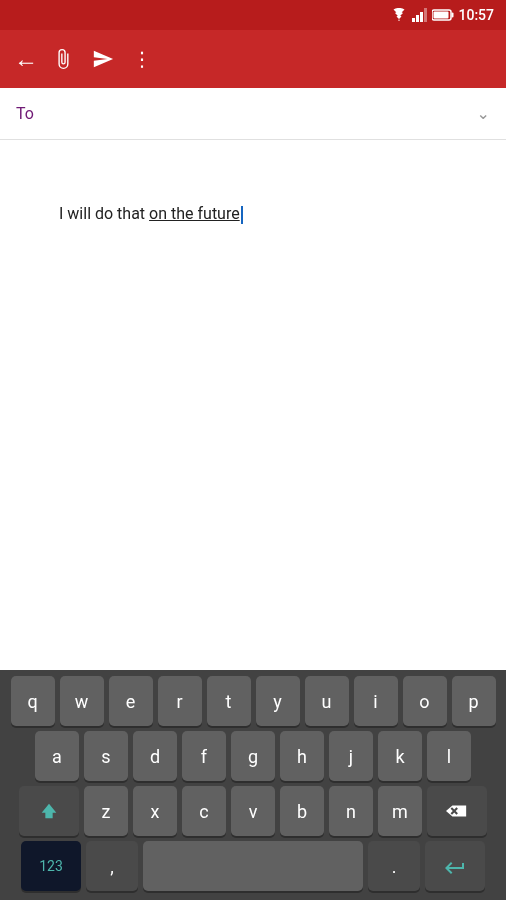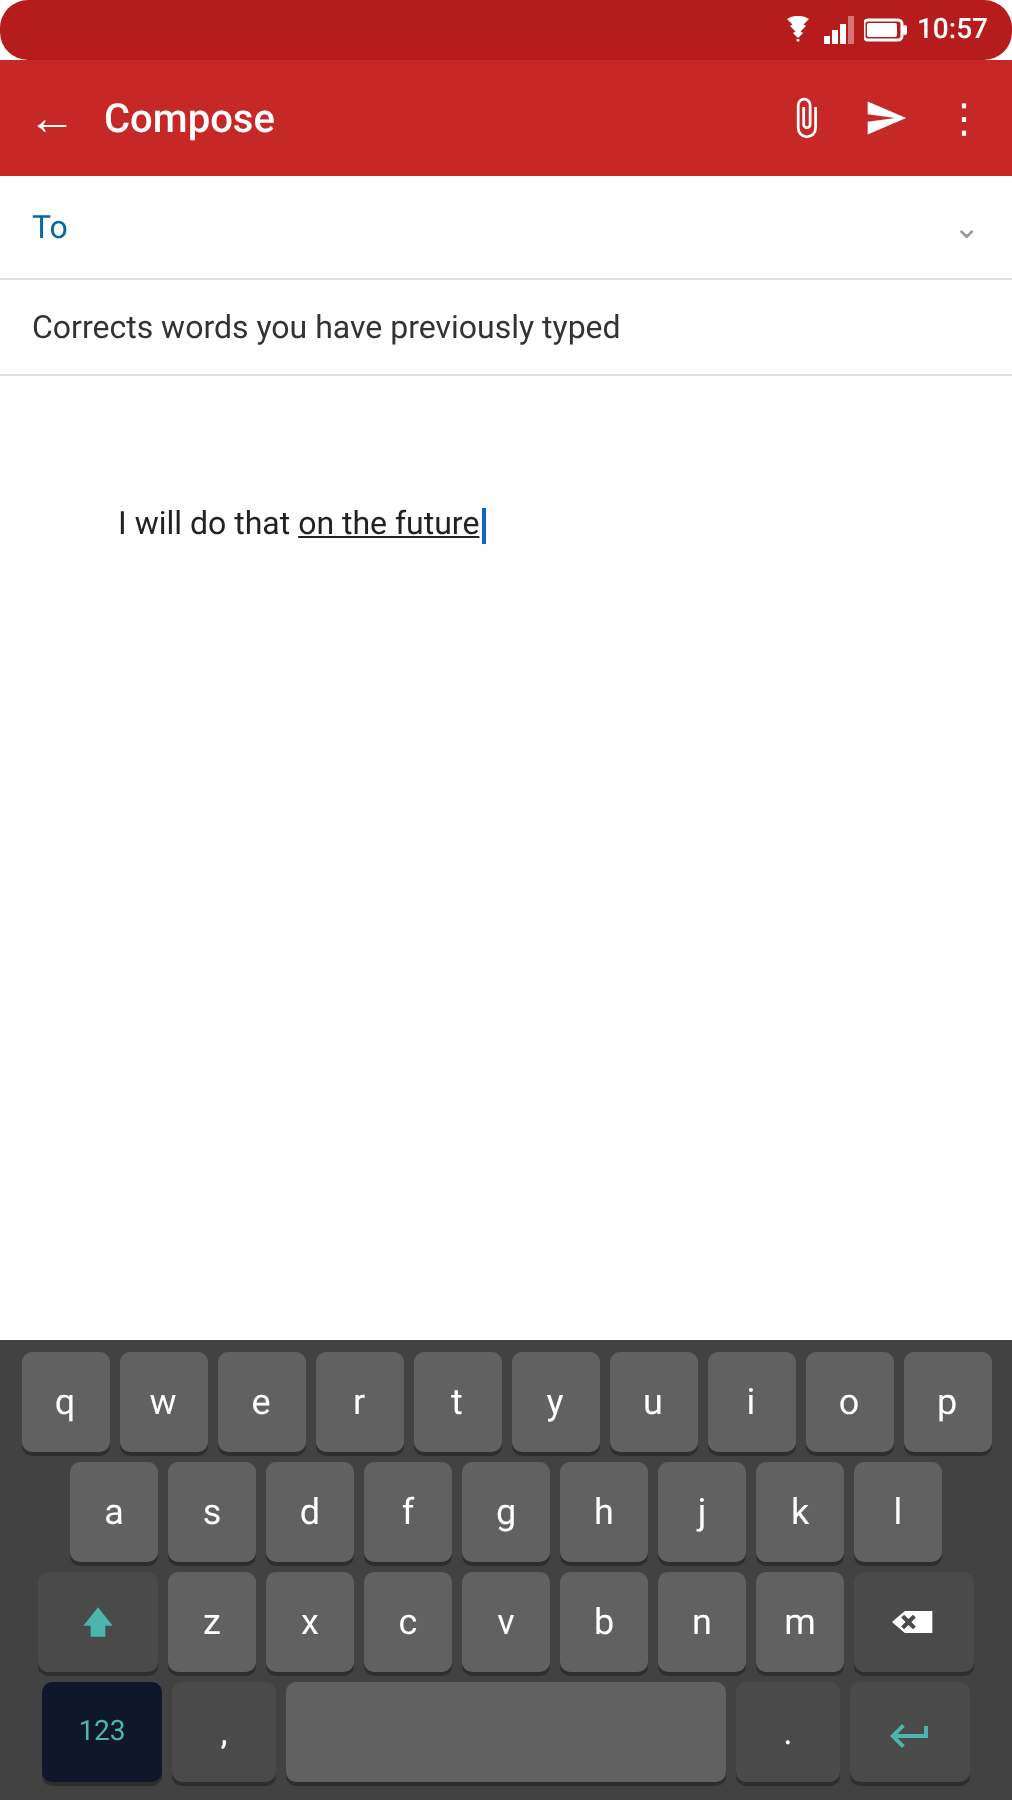--- a/index.html
+++ b/index.html
@@ -13,21 +13,20 @@
 
     
     .status-bar {
       background: #b71c1c;
       height: 30px;
       display: flex;
       align-items: center;
       justify-content: flex-end;
       padding: 0 12px;
       gap: 6px;
-      border-radius: 14px;
     }
     .status-icons {
       display: flex;
       align-items: center;
       gap: 4px;
     }
     .status-time {
       color: #fff;
       font-size: 14px;
       font-weight: 500;
@@ -72,21 +71,21 @@
 
     
     .to-row {
       display: flex;
       align-items: center;
       padding: 0 16px;
       height: 52px;
       border-bottom: 1px solid #e0e0e0;
     }
     .to-label {
-      color: #0369a1;
+      color: #701a75;
       font-size: 16px;
       flex: 1;
     }
     .to-chevron {
       color: #999;
       font-size: 16px;
     }
 
     
     .subject-row {
@@ -233,44 +232,40 @@
       <rect x="0" y="1" width="19" height="10" rx="2" ry="2" fill="none" stroke="white" stroke-width="1.5"></rect>
       <rect x="19.5" y="3.5" width="2" height="5" rx="1" fill="white"></rect>
       <rect x="1.5" y="2.5" width="15" height="7" rx="1" fill="white"></rect>
     </svg>
     <span class="status-time">10:57</span>
   </div>
 </div>
 
 <div class="app-bar">
   <span class="app-bar-back">←</span>
-  <span class="app-bar-title">Compose</span>
   <div class="app-bar-actions">
 
     <svg width="22" height="22" viewBox="0 0 24 24" fill="white" style="cursor:pointer">
       <path d="M16.5 6v11.5a4 4 0 0 1-8 0V5a2.5 2.5 0 0 1 5 0v10.5a1 1 0 0 1-2 0V6H10v9.5a2.5 2.5 0 0 0 5 0V5a4 4 0 0 0-8 0v12.5a5.5 5.5 0 0 0 11 0V6h-1.5z"></path>
     </svg>
 
     <svg width="22" height="22" viewBox="0 0 24 24" fill="white" style="cursor:pointer">
       <path d="M2 21l21-9L2 3v7l15 2-15 2z"></path>
     </svg>
     <span class="app-bar-action">⋮</span>
   </div>
 </div>
 
 <div class="compose-area">
 
   <div class="to-row">
     <span class="to-label">To</span>
     <span class="to-chevron">⌄</span>
   </div>
 
-  <div class="subject-row">
-    <span class="subject-text">Corrects words you have previously typed</span>
-  </div>
 
   <div class="body-area">
     <div class="body-text">
       <br><br>
       <span>I will do that </span><span class="underlined">on the future</span><span class="cursor"></span>
     </div>
   </div>
 
 </div>
 

